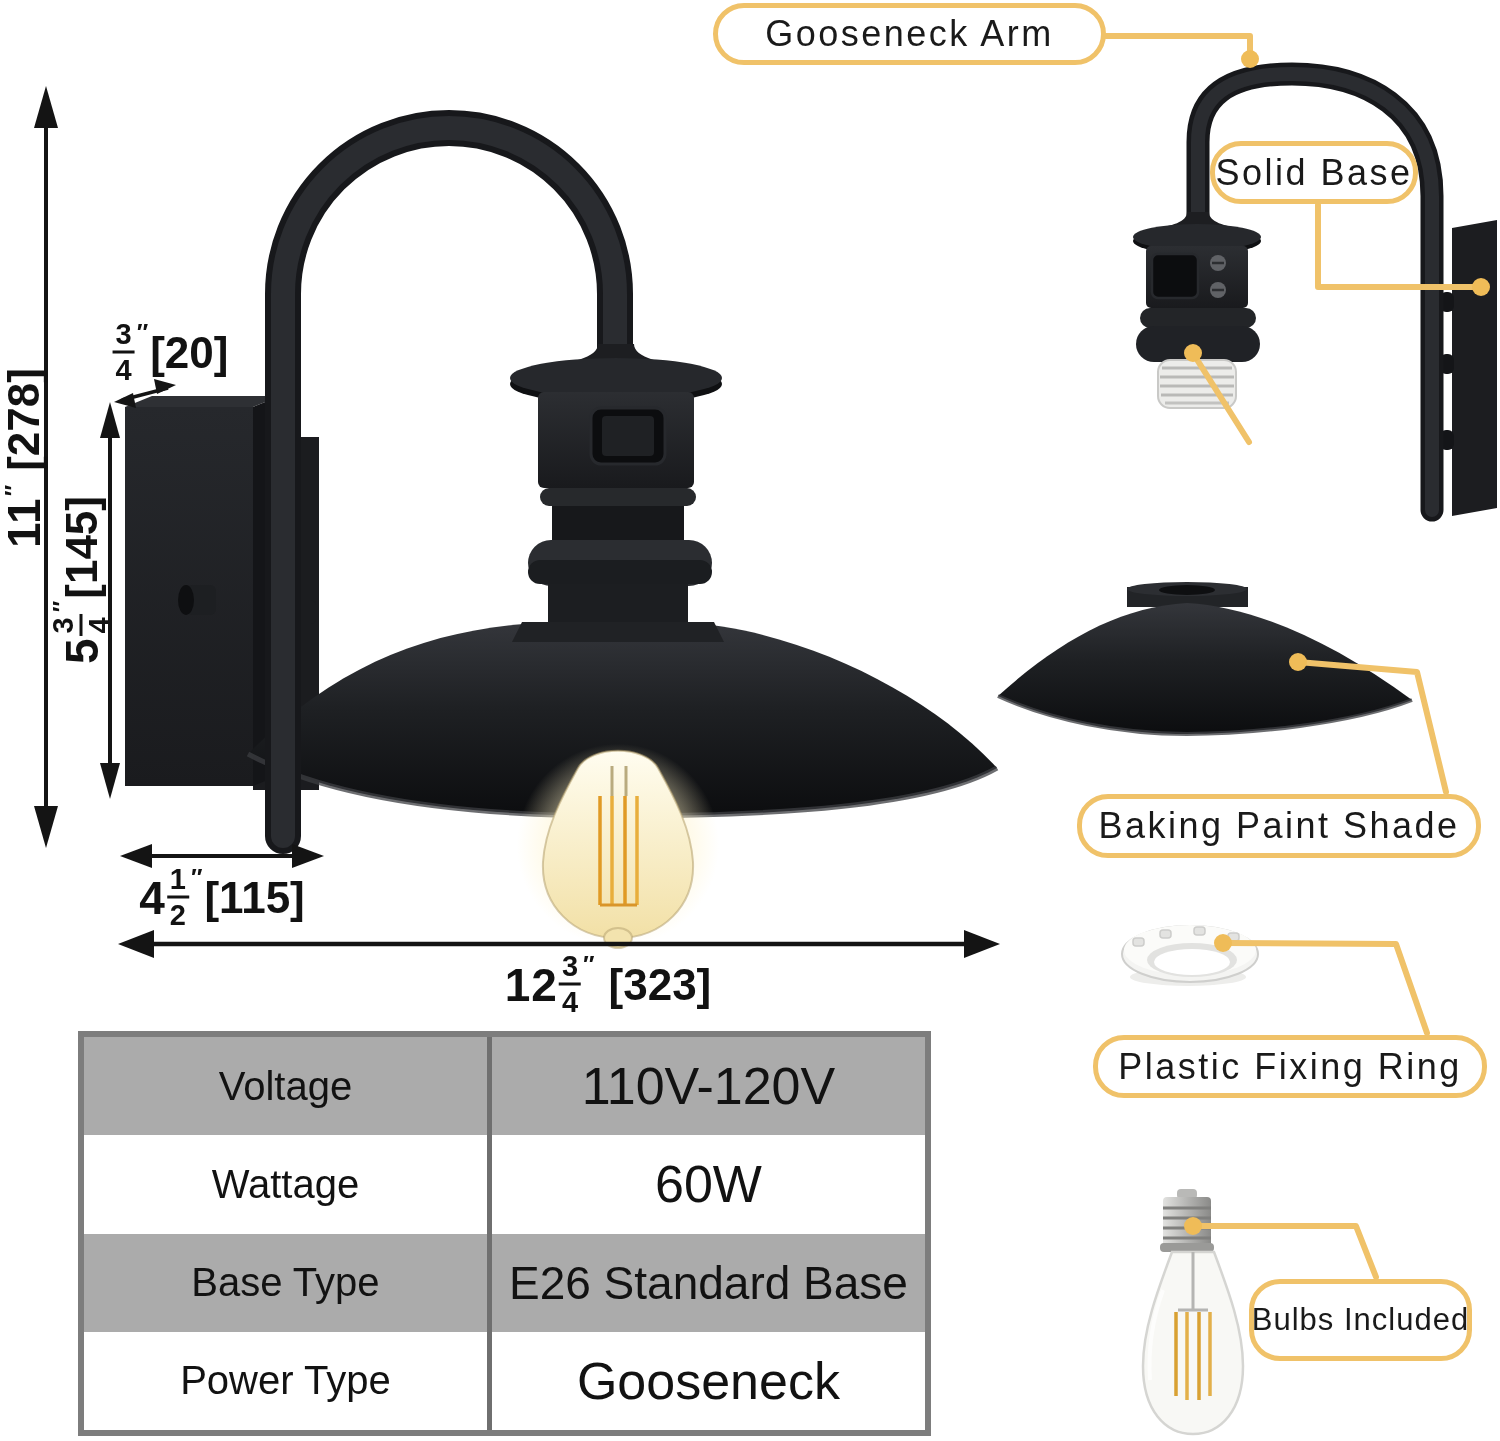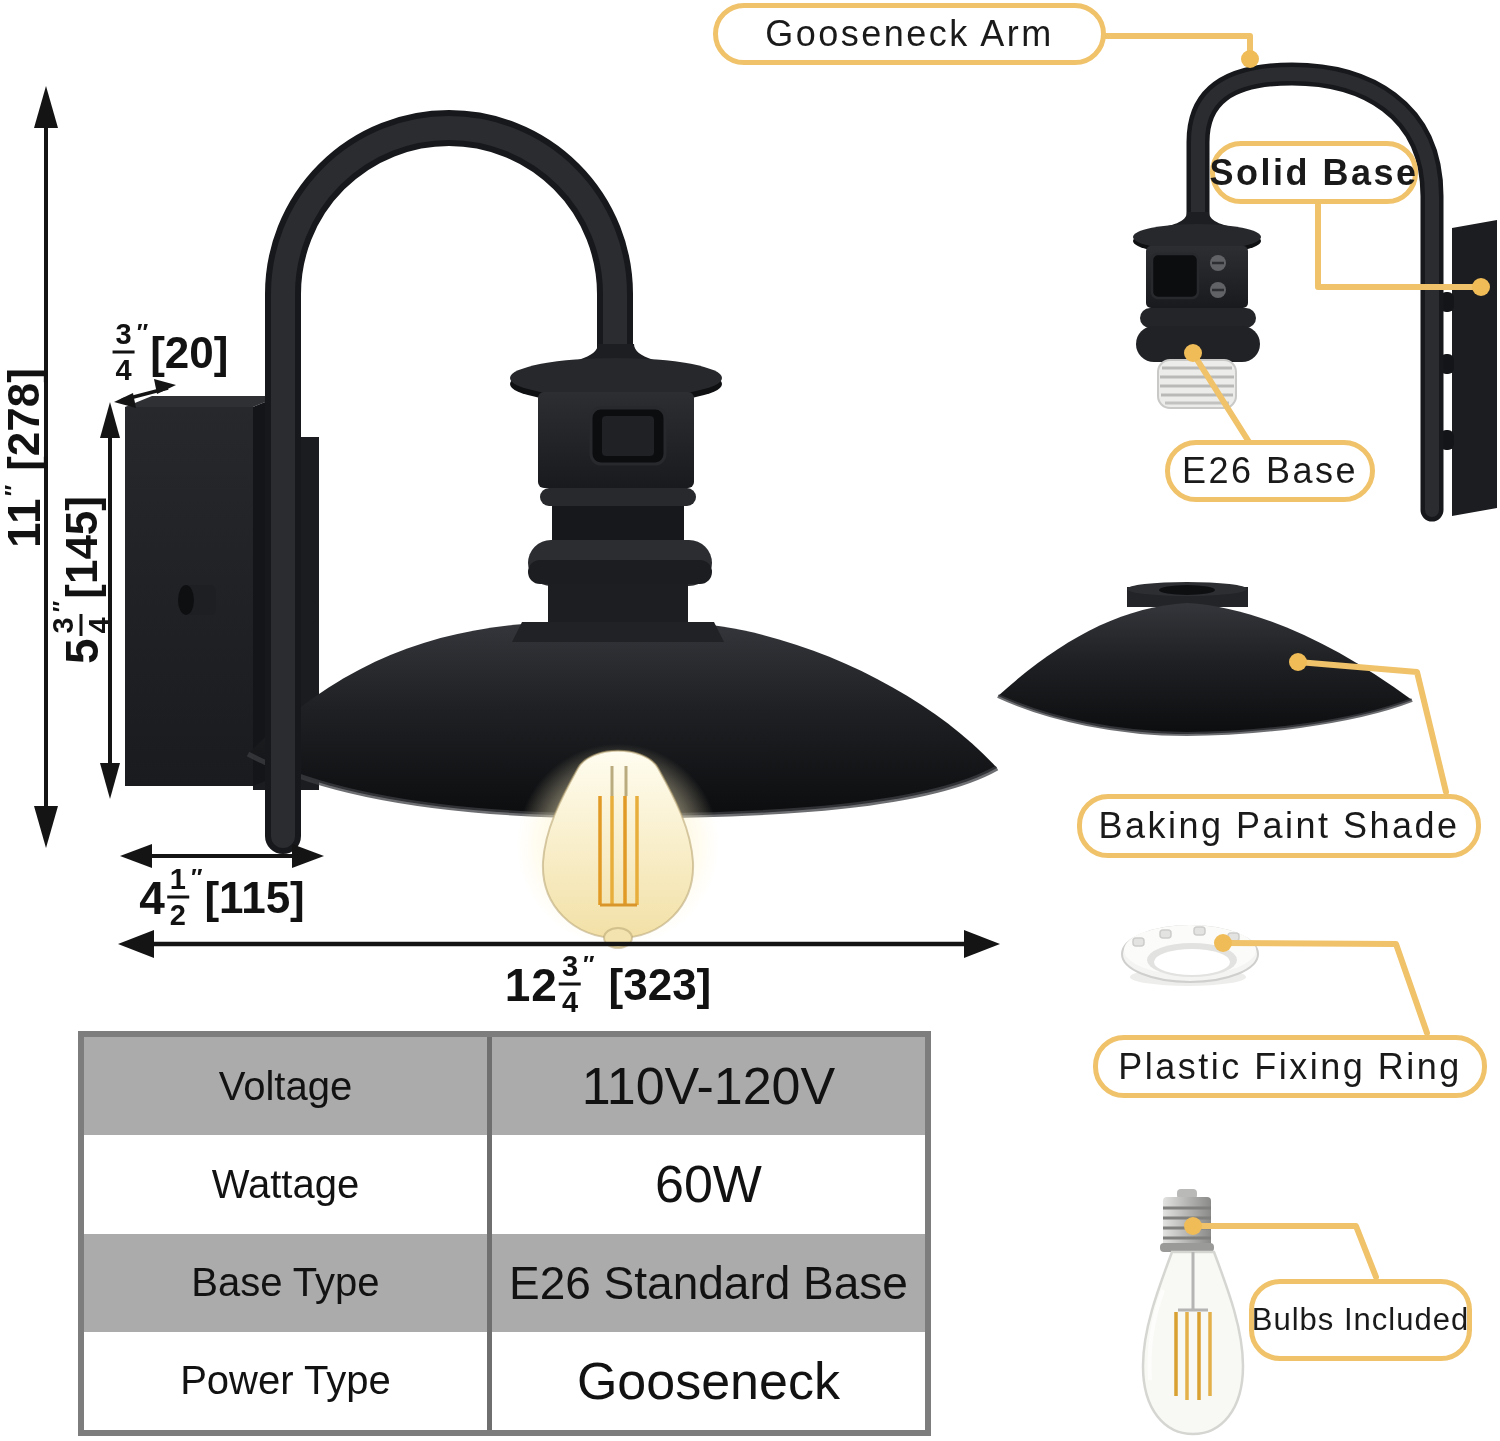--- a/index.html
+++ b/index.html
@@ -248,22 +248,21 @@
       <circle cx="1250" cy="59" r="9"></circle>
       <circle cx="1481" cy="287" r="9"></circle>
       <circle cx="1193" cy="353" r="9"></circle>
       <circle cx="1298" cy="662" r="9"></circle>
       <circle cx="1223" cy="943" r="9"></circle>
       <circle cx="1193" cy="1226" r="9"></circle>
     </g>
   </svg>
 
   <div class="callout" style="left:713px;top:3px;width:393px;height:62px;">Gooseneck Arm</div>
-  <div class="callout" style="left:1210px;top:141px;width:208px;height:63px;font-weight:bold;">Solid Base</div>
-  <div class="callout" style="left:1165px;top:440px;width:210px;height:62px;">E26 Base</div>
+  <div class="callout" style="left:1210px;top:141px;width:208px;height:63px;">Solid Base</div>
   <div class="callout" style="left:1077px;top:794px;width:404px;height:64px;">Baking Paint Shade</div>
   <div class="callout" style="left:1093px;top:1035px;width:394px;height:63px;">Plastic Fixing Ring</div>
   <div class="callout" style="left:1249px;top:1279px;width:223px;height:82px;font-size:31px;letter-spacing:1px;">Bulbs Included</div>
 
   <div class="dim rot" style="left:24px;top:458px;">
     <span class="whole">11</span>
       <span class="prime">″</span>
       <span class="bracket spaced">[278]</span>
   </div>
 

